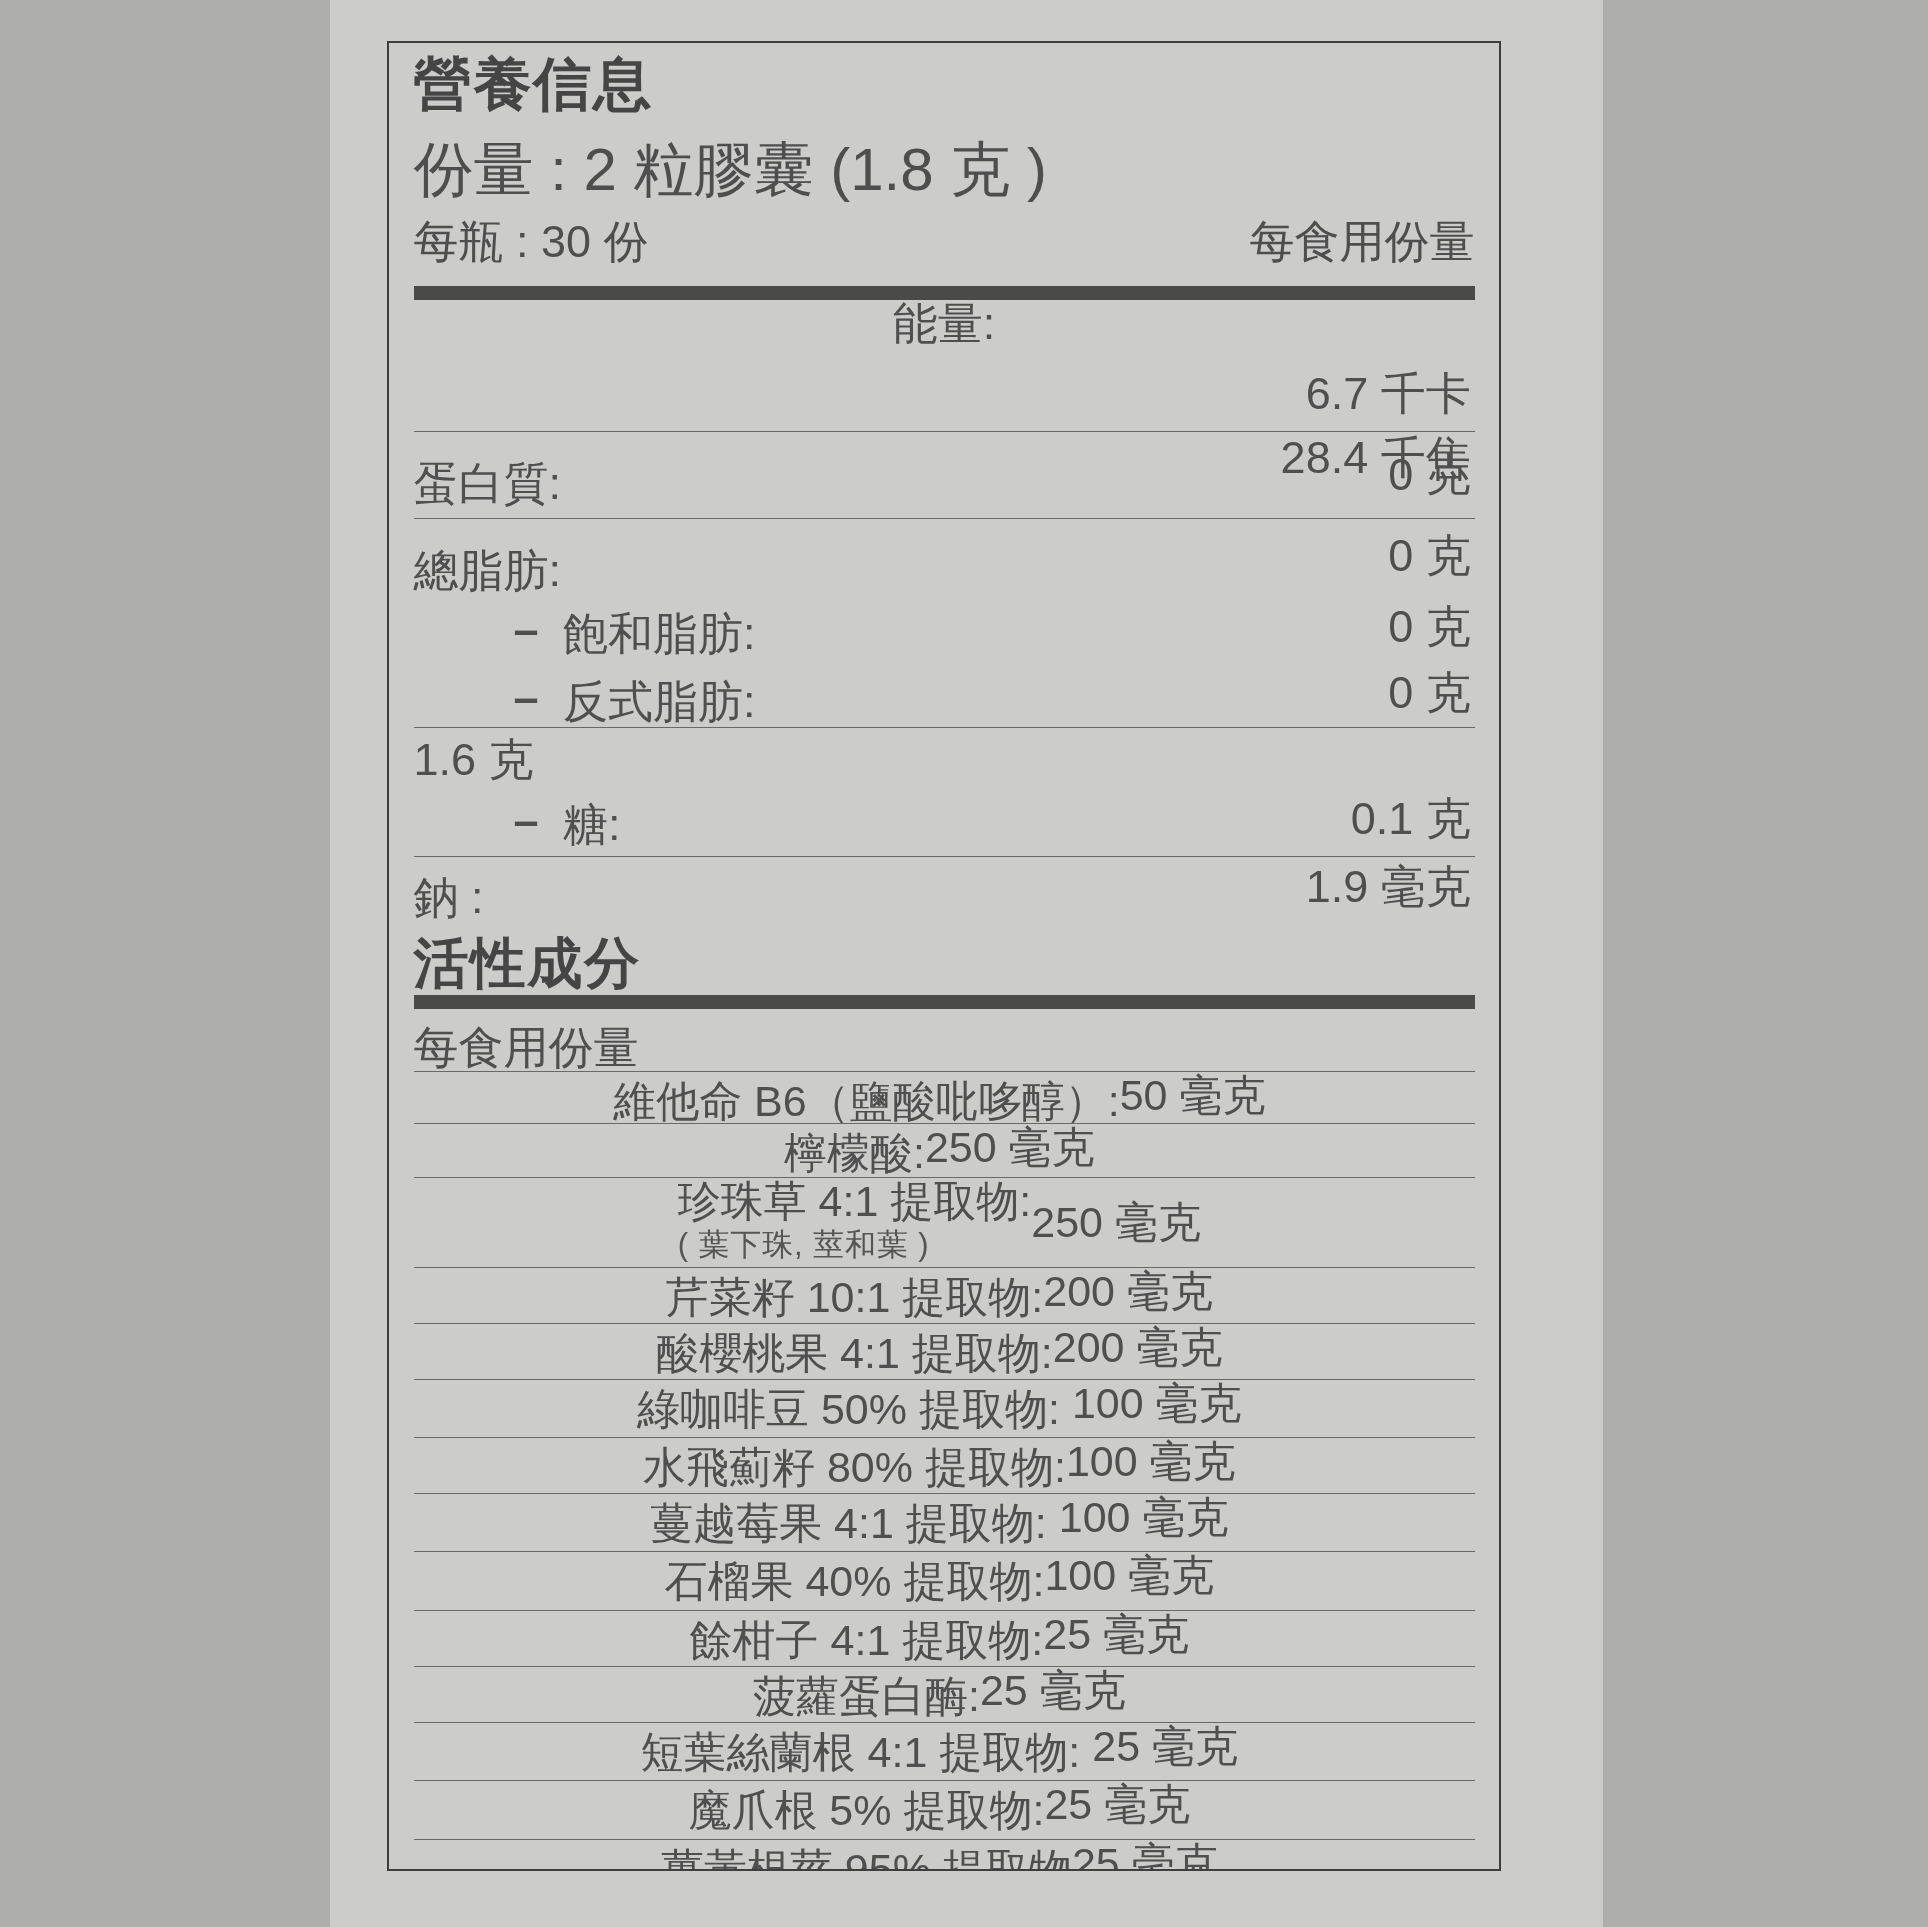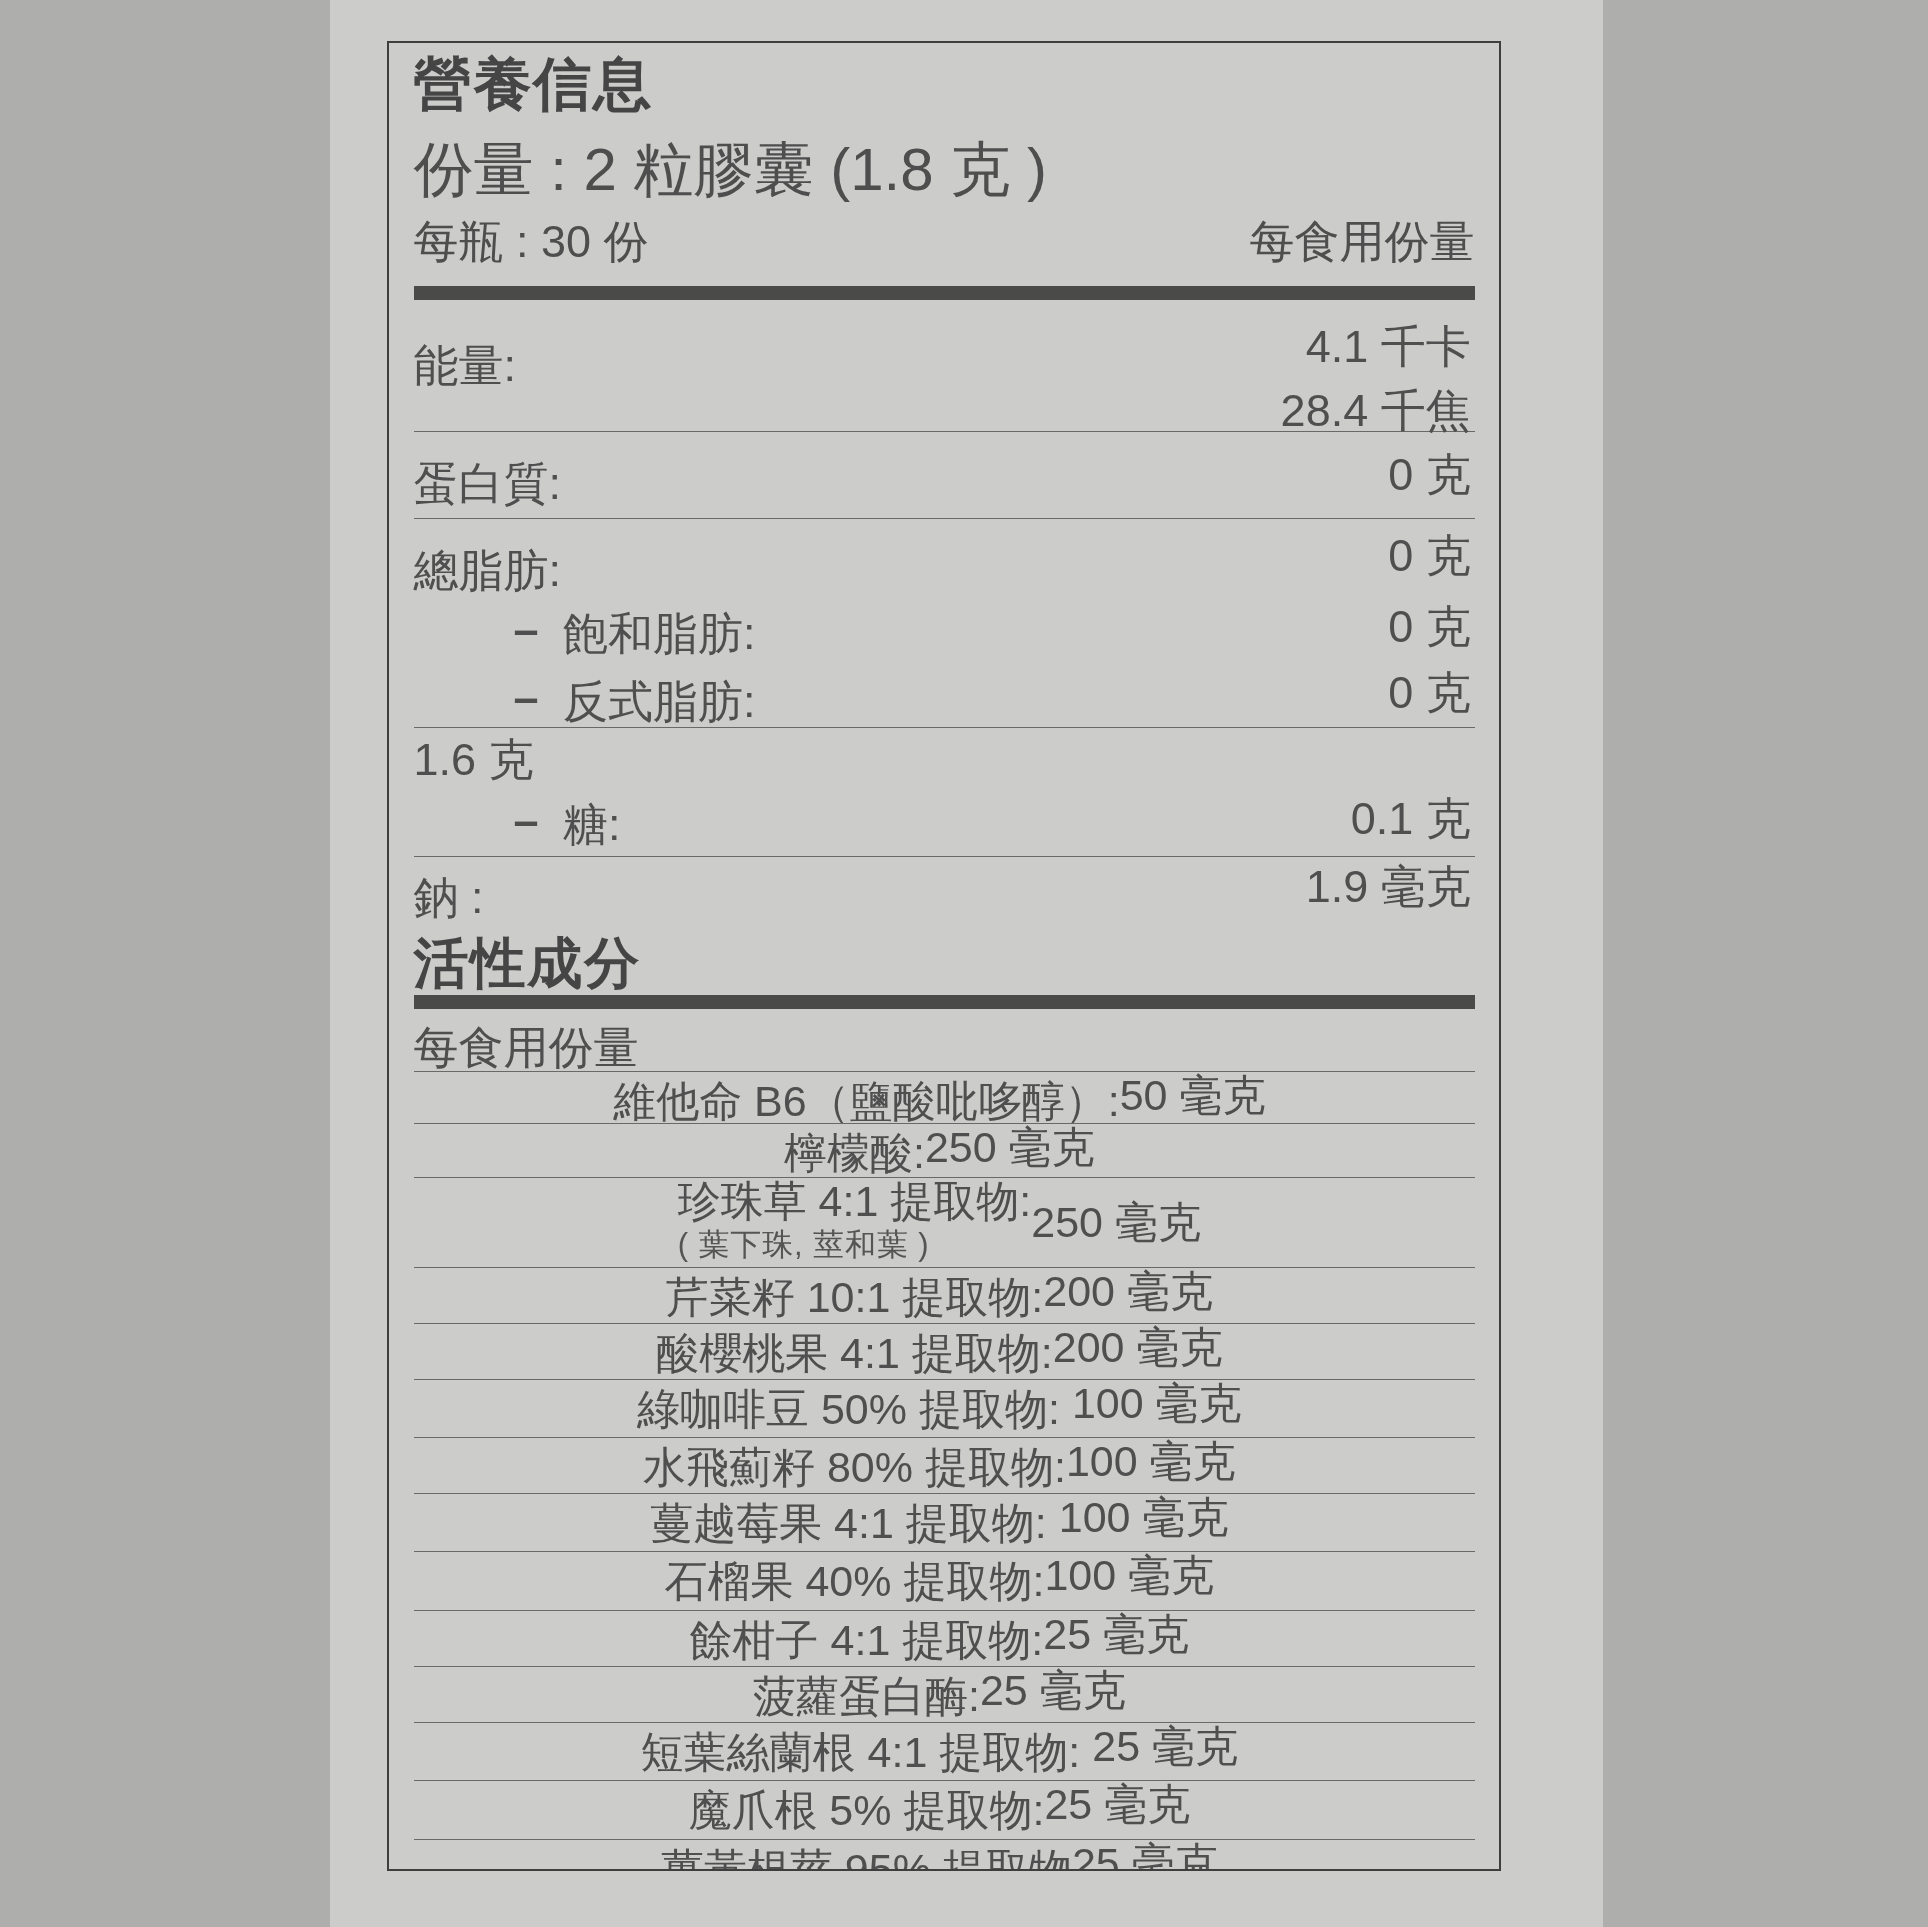--- a/index.html
+++ b/index.html
@@ -28,21 +28,21 @@
   .serv-line{margin-top:22.6px;font-size:60px;line-height:1.05;color:#4e4e4e;}
   .bottle-row{margin-top:17px;font-size:45px;line-height:1.05;display:flex;justify-content:space-between;color:#4e4e4e;}
   .bar{margin-top:21px;height:14px;background:#4a4a48;flex:none;}
   .sep-b{border-bottom:1.9px solid #696969;}
   .sep-t{border-top:1.9px solid #696969;}
   .nrow{display:flex;justify-content:space-between;box-sizing:border-box;flex:none;font-size:45px;line-height:1.05;}
   .nrow .lab{white-space:nowrap;}
   .nrow .val{white-space:nowrap;text-align:right;padding-right:3.8px;}
   .indent{padding-left:100px;display:flex;align-items:flex-start;}
   .dash{font-weight:700;margin-right:24.5px;position:relative;top:-3.8px;}
-  .energy{height:132px;}
+  .energy{height:132px;flex-direction:column;}
   .energy .lab{align-self:center;}
   .energy .val{padding-top:15px;line-height:1.42;}
   .h-protein{height:87px;}  .h-protein .lab{padding-top:28px;} .h-protein .val{padding-top:19px;}
   .h-fat{height:78px;}      .h-fat .lab{padding-top:28px;}     .h-fat .val{padding-top:13px;}
   .h-sat{height:68px;}      .h-sat .lab{padding-top:13px;}     .h-sat .val{padding-top:5.6px;}
   .h-trans{height:63px;}    .h-trans .lab{padding-top:13px;}   .h-trans .val{padding-top:3.8px;}
   .h-carb{height:67px;}     .h-carb .lab{padding-top:13px;}    .h-carb .val{padding-top:7.5px;}
   .h-sugar{height:62px;}    .h-sugar .lab{padding-top:5.6px;}    .h-sugar .val{padding-top:0px;}
   .h-sodium{height:70px;}   .h-sodium .lab{padding-top:17px;}  .h-sodium .val{padding-top:5.6px;}
   .ai-title{height:68px;box-sizing:border-box;padding-top:9.4px;font-size:55px;font-weight:800;color:#454545;line-height:1.0;letter-spacing:1.9px;flex:none;}
@@ -67,21 +67,21 @@
   <div class="serv-line">份量 : 2  粒膠囊  (1.8 克 )</div>
   <div class="bottle-row">
     <span>每瓶 : 30 份</span>
     <span>每食用份量</span>
   </div>
   <div class="bar"></div>
 
   <div class="nrow energy sep-b">
     <span class="lab">能量:</span>
     <span class="val">
-      <div>4.1 千卡</div>
+      <div>6.7 千卡</div>
       <div>28.4 千焦</div>
     </span>
   </div>
 
   <div class="nrow h-protein sep-b">
     <span class="lab">蛋白質:</span>
     <span class="val">0 克</span>
   </div>
 
   <div class="nrow h-fat">

